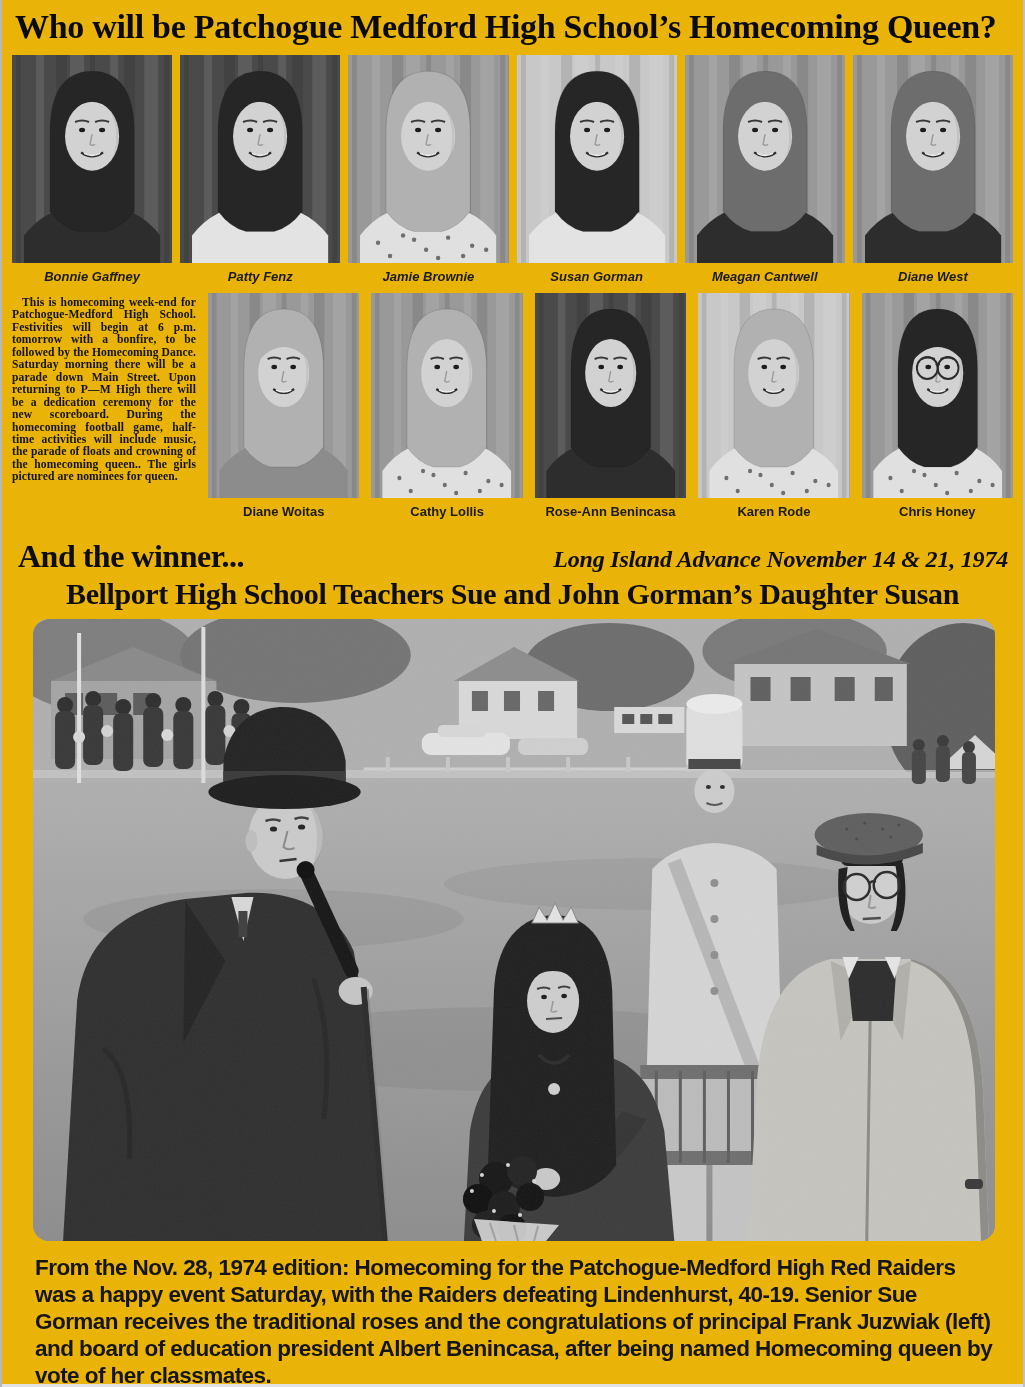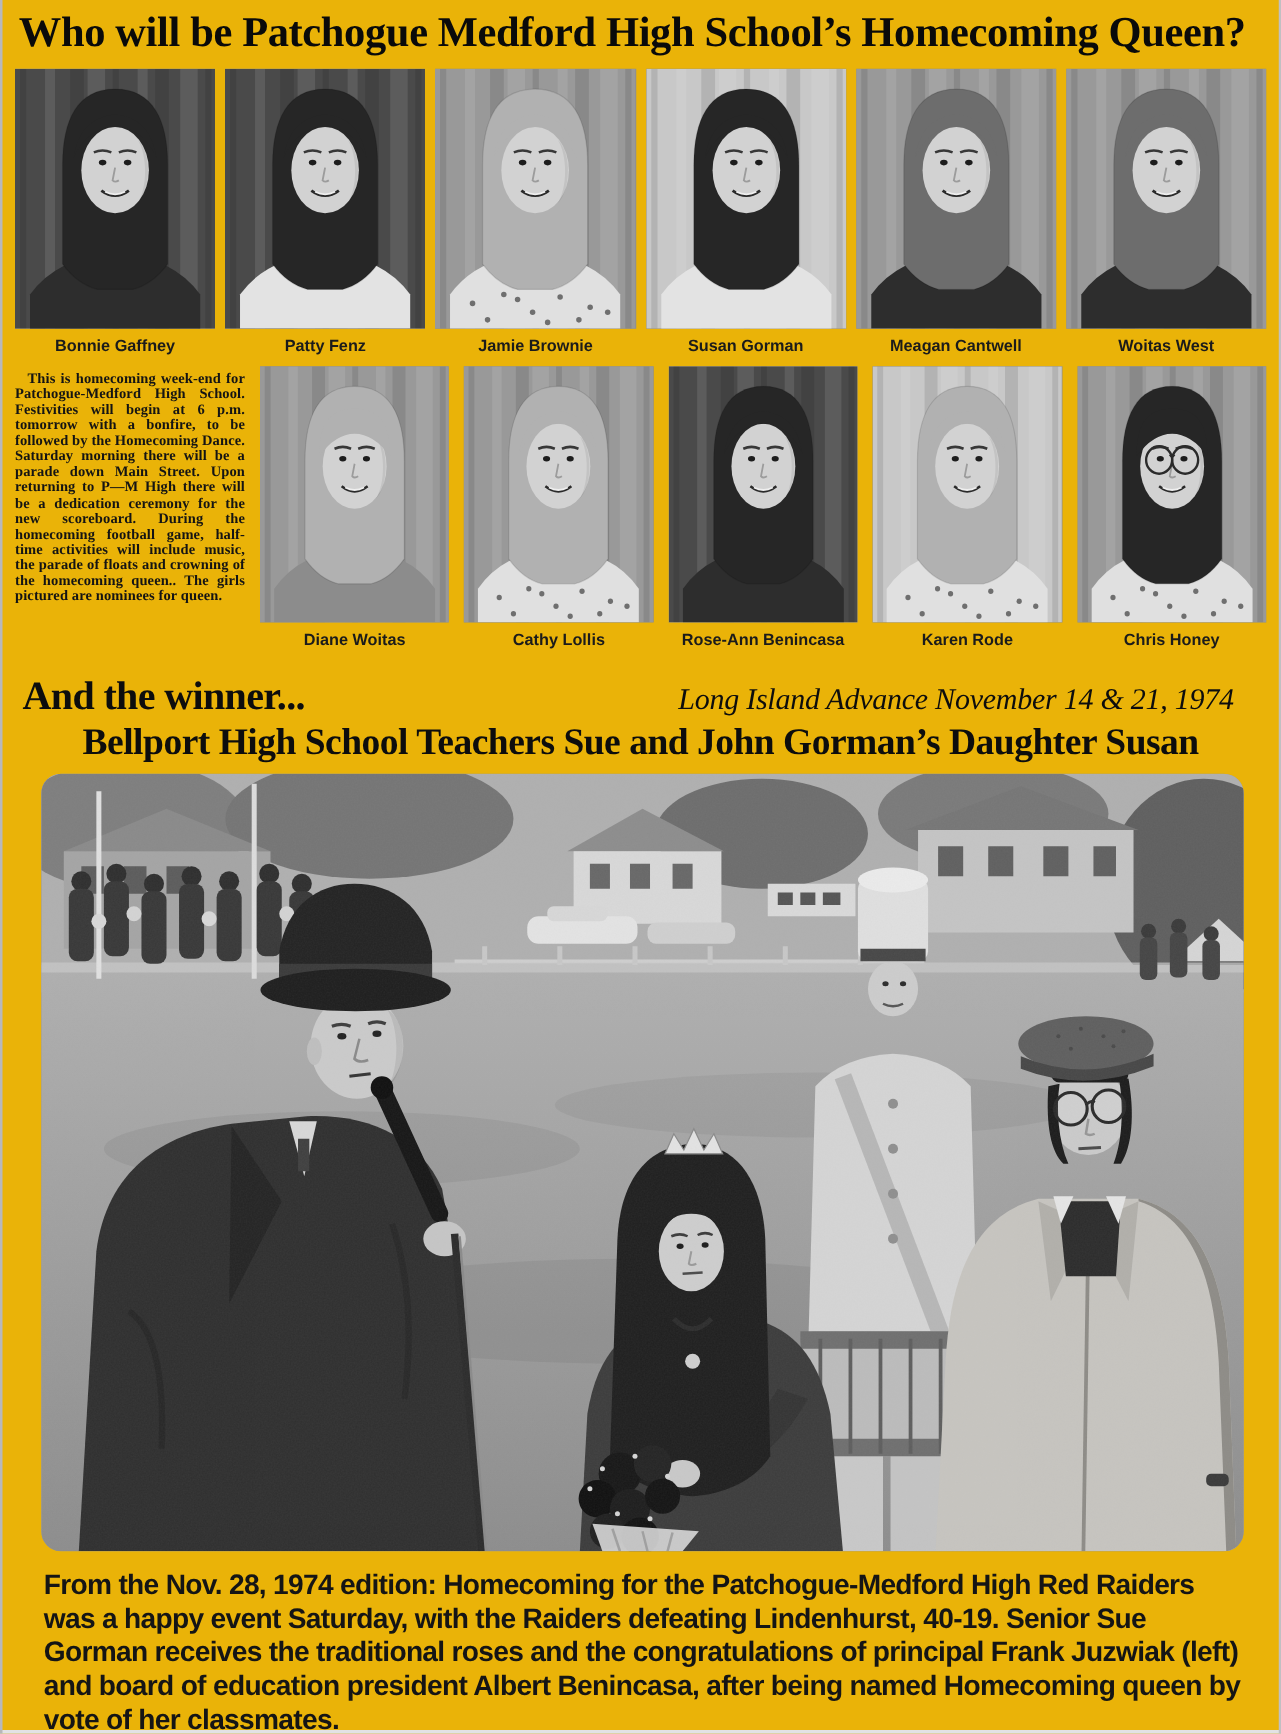--- a/index.html
+++ b/index.html
@@ -6,40 +6,40 @@
   .page{
     width:1025px;height:1387px;margin:0 auto;position:relative;overflow:hidden;
     background:#eab308;box-sizing:border-box;padding:6px 10px 0 10px;
     font-family:"Liberation Serif", serif;color:#0d0d0d;
     box-shadow:inset 2px 0 0 #b8b8ba, inset -2px 0 0 #c0c0c2, inset 0 -3px 0 #e2e2e4;
   }
   .title{
     font-size:34px;font-weight:bold;letter-spacing:-0.3px;white-space:nowrap;
     margin:2px 0 9px 5px;color:#0a0a0a;
   }
-  .cards-row{display:flex;gap:8px;padding:0 2px;}
+  .cards-row{display:flex;gap:8px;padding:0 2px;font-style:italic;}
   .card{flex:1;display:flex;flex-direction:column;min-width:0;}
   .photo{height:208px;overflow:hidden;background:#8f8f8f;}
   .photo svg{display:block;width:100%;height:100%;}
   .pname{
     height:26px;display:flex;align-items:center;justify-content:center;
     font-family:"Liberation Sans",sans-serif;font-weight:bold;font-size:13px;color:#1b1b1b;
     white-space:nowrap;
   }
   .row2wrap{display:flex;gap:12px;margin-top:4px;padding:0 2px;}
   .article{
     flex:0 0 184px;width:184px;height:233px;overflow:hidden;
     font-weight:bold;font-size:11.6px;line-height:12.45px;text-align:justify;
     color:#141414;padding-top:4px;text-indent:10px;letter-spacing:0.1px;
   }
   .row2cards{flex:1;display:flex;gap:12px;}
   .row2cards .photo{height:205px;}
   .winner-row{display:flex;justify-content:space-between;align-items:baseline;margin:8px 6px 0 8px;}
   .winner-label{font-size:32px;font-weight:bold;letter-spacing:-0.5px;}
-  .citation{font-size:24px;font-weight:normal;font-style:italic;margin-right:22px;letter-spacing:-0.2px;}
+  .citation{font-size:24px;font-weight:bold;font-style:italic;margin-right:1px;letter-spacing:-0.2px;}
   .headline{font-size:30px;font-weight:bold;text-align:center;margin:2px 0 8px 0;letter-spacing:-0.4px;white-space:nowrap;}
   .photo-frame{
     width:962px;height:622px;margin-left:23px;border-radius:16px;overflow:hidden;
     background:#9a9a9a;
   }
   .photo-frame svg{display:block;width:100%;height:100%;}
   .caption{
     font-family:"Liberation Sans",sans-serif;font-weight:bold;
     font-size:22.5px;line-height:27px;letter-spacing:-0.55px;color:#151515;
     margin:13px 18px 0 25px;
@@ -234,21 +234,21 @@
             <path d="M80,36 C60,38 50,50 47,70 C56,52 67,46 80,46 C93,46 104,52 113,70 C110,50 100,38 80,36 Z" fill="#6d6d6d"></path>
             <path d="M63,66 Q70,63 77,66" stroke="#383838" stroke-width="2" fill="none"></path>
             <path d="M83,66 Q90,63 97,66" stroke="#383838" stroke-width="2" fill="none"></path>
             <ellipse cx="70" cy="74" rx="3" ry="2.2" fill="#1d1d1d"></ellipse>
             <ellipse cx="90" cy="74" rx="3" ry="2.2" fill="#1d1d1d"></ellipse>
             <path d="M80,78 L78,88 Q80,90 83,88" stroke="#9c9c9c" stroke-width="1.5" fill="none"></path>
             <path d="M69,96 Q80,104 91,96" stroke="#2a2a2a" stroke-width="2.2" fill="none"></path>
             <path d="M72,97 Q80,101 88,97" stroke="#efefef" stroke-width="1.4" fill="none"></path>
           </svg>
         </div>
-        <div class="pname">Woitas West</div>
+        <div class="pname">Diane West</div>
       </div>
     </div>
 
   <div class="row2wrap">
     <div class="article">This is homecoming week-end for Patchogue-Medford High School. Festivities will begin at 6 p.m. tomorrow with a bonfire, to be followed by the Homecoming Dance. Saturday morning there will be a parade down Main Street. Upon returning to P—M High there will be a dedication ceremony for the new scoreboard. During the homecoming football game, half-time activities will include music, the parade of floats and crowning of the homecoming queen.. The girls pictured are nominees for queen.</div>
     <div class="row2cards" id="row2cards">
         <div class="card">
           <div class="photo">
             <svg viewBox="0 0 160 205" preserveAspectRatio="none" xmlns="http://www.w3.org/2000/svg">
               <rect width="160" height="205" fill="#999999"></rect>

